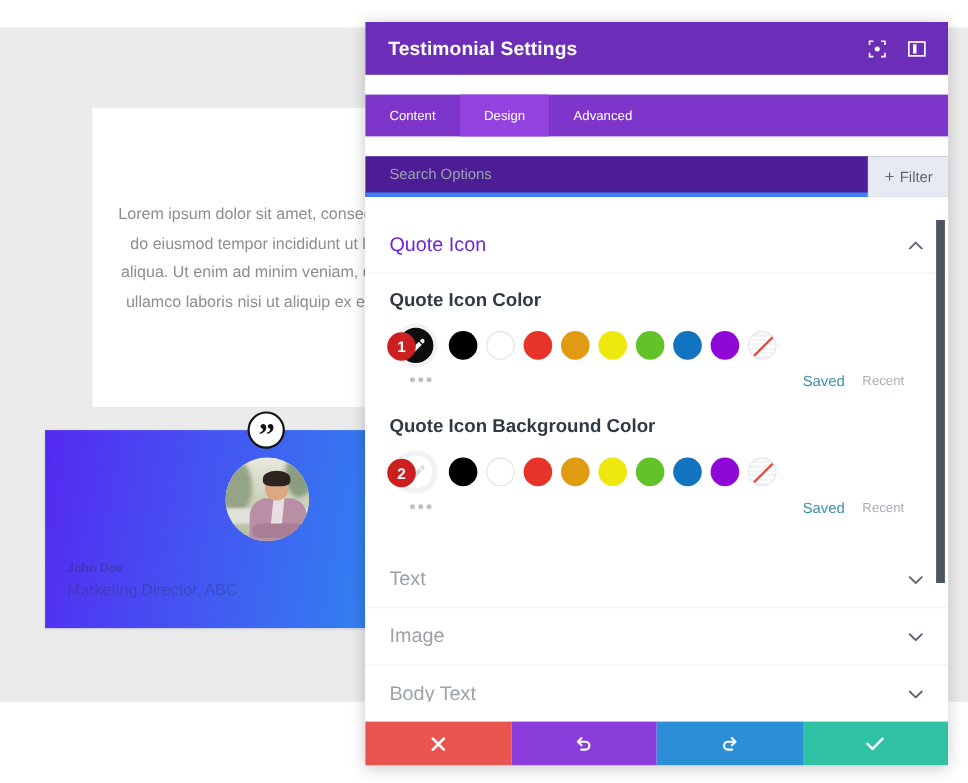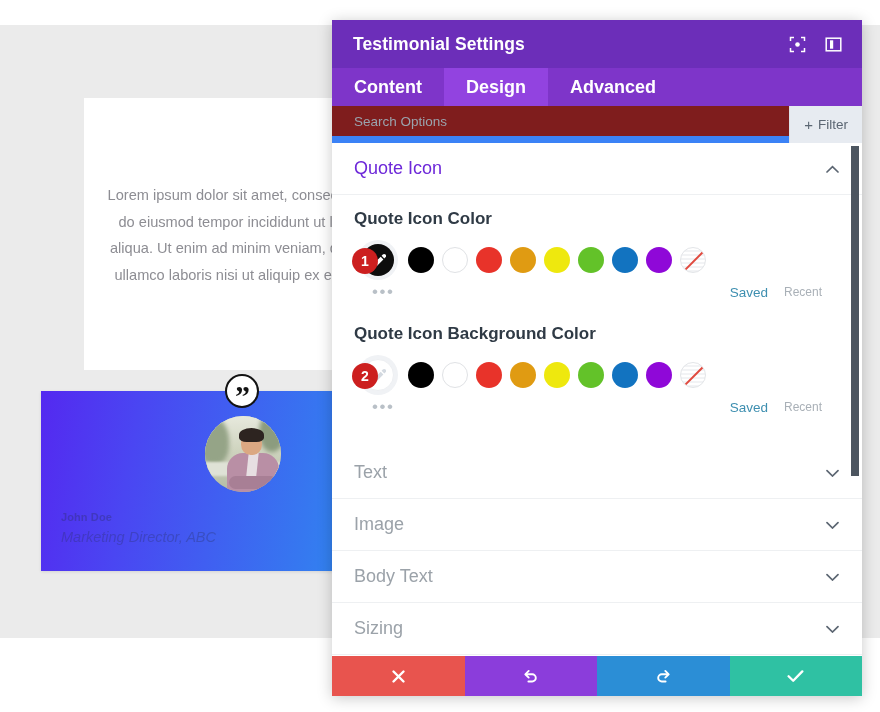--- a/index.html
+++ b/index.html
@@ -30,21 +30,20 @@
     background: linear-gradient(100deg, #5429f0 0%, #4a46f2 22%, #3677f0 62%, #24a9ef 100%);
     box-shadow: 0 1px 3px rgba(0,0,0,.10);
   }
   .t-name {
     position: absolute; left: 61px; top: 511px; font-size: 11px; font-weight: bold;
     color: rgba(40,45,90,.34); letter-spacing: .1px;
   }
   .t-role {
     position: absolute; left: 61px; top: 529px; font-size: 14.5px;
     color: rgba(40,45,90,.30);
-    font-style: italic;
   }
   .avatar {
     position: absolute; left: 205px; top: 416px; width: 76px; height: 76px;
     border-radius: 50%; overflow: hidden;
     background: linear-gradient(170deg,#cfd6c7 0%, #b9c2ae 38%, #8e9a83 100%);
   }
   .avatar .sky { position:absolute; inset:0; background:linear-gradient(180deg,#e7e9dd 0%,#cfd4bf 45%,#b3bba4 100%); }
   .avatar .tree-l { position:absolute; left:-6px; top:2px; width:30px; height:46px; background:#95a487; border-radius:50% 50% 40% 40%; filter:blur(2px); }
   .avatar .tree-r { position:absolute; right:-4px; top:-4px; width:26px; height:40px; background:#8c9c7e; border-radius:50%; filter:blur(2px); }
   .avatar .wall { position:absolute; left:0; bottom:16px; width:100%; height:14px; background:#dfe2d6; filter:blur(1px); }
@@ -57,39 +56,39 @@
     position: absolute; left: 225px; top: 374px; width: 34px; height: 34px;
     border-radius: 50%; background: #ffffff; border: 2.6px solid #131313;
     display:flex; align-items:center; justify-content:center;
   }
   .quote-badge span { font-family:"Liberation Serif", serif; font-size: 30px; font-weight: bold; color:#131313; line-height:0; position:relative; top:5px; letter-spacing:-1px; }
 
   
   .modal {
     position: absolute; left: 332px; top: 20px; width: 530px; height: 676px;
     background: #fff; box-shadow: 0 2px 14px rgba(0,0,0,.22);
-    display: flex; flex-direction: column; overflow: hidden;
+    display: flex; flex-direction: column; overflow: hidden; gap: 18px;
   }
   .m-header {
     height: 48px; background: #6c2eb9; display: flex; align-items: center;
     padding: 0 18px 0 21px; flex: 0 0 48px;
   }
   .m-title { color:#fff; font-size: 17.5px; font-weight: bold; letter-spacing: .1px; flex:1; }
   .hdr-icons { display:flex; gap: 14px; align-items:center; }
   .hdr-ic { width: 22px; height: 22px; display:flex; align-items:center; justify-content:center; cursor:pointer; }
 
   .m-tabs { height: 38px; background:#7e35c9; display:flex; flex:0 0 38px; }
   .tab {
     padding: 0 22px; display:flex; align-items:center; justify-content:center;
-    color:#fff; font-size: 18px; font-weight: bold; cursor:pointer;
+    color:#fff; font-size: 12px; font-weight: normal; cursor:pointer;
   }
   .tab.active { background:#9243e0;text-align:center; }
 
   .m-search {
-    height: 37px; background:#7f1d1d; border-bottom:7px solid #3b82f6;
+    height: 37px; background:#4c1d95; border-bottom:4px solid #3b82f6;
     display:flex; align-items:center; padding-left: 22px; flex:0 0 37px; position:relative;
   }
   .m-search .ph { color:#9aa3ad; font-size: 13.5px; }
   .filter-btn {
     position:absolute; right: 0; top: 0; height: 37px; padding: 0 14px;
     background:#e7ebf1; color:#5b6673; font-size: 13.5px;
     display:flex; align-items:center; gap:5px; cursor:pointer; border-left:1px solid #dde2e9;
   }
   .filter-btn .plus { font-size: 15px; line-height: 1; }
 

